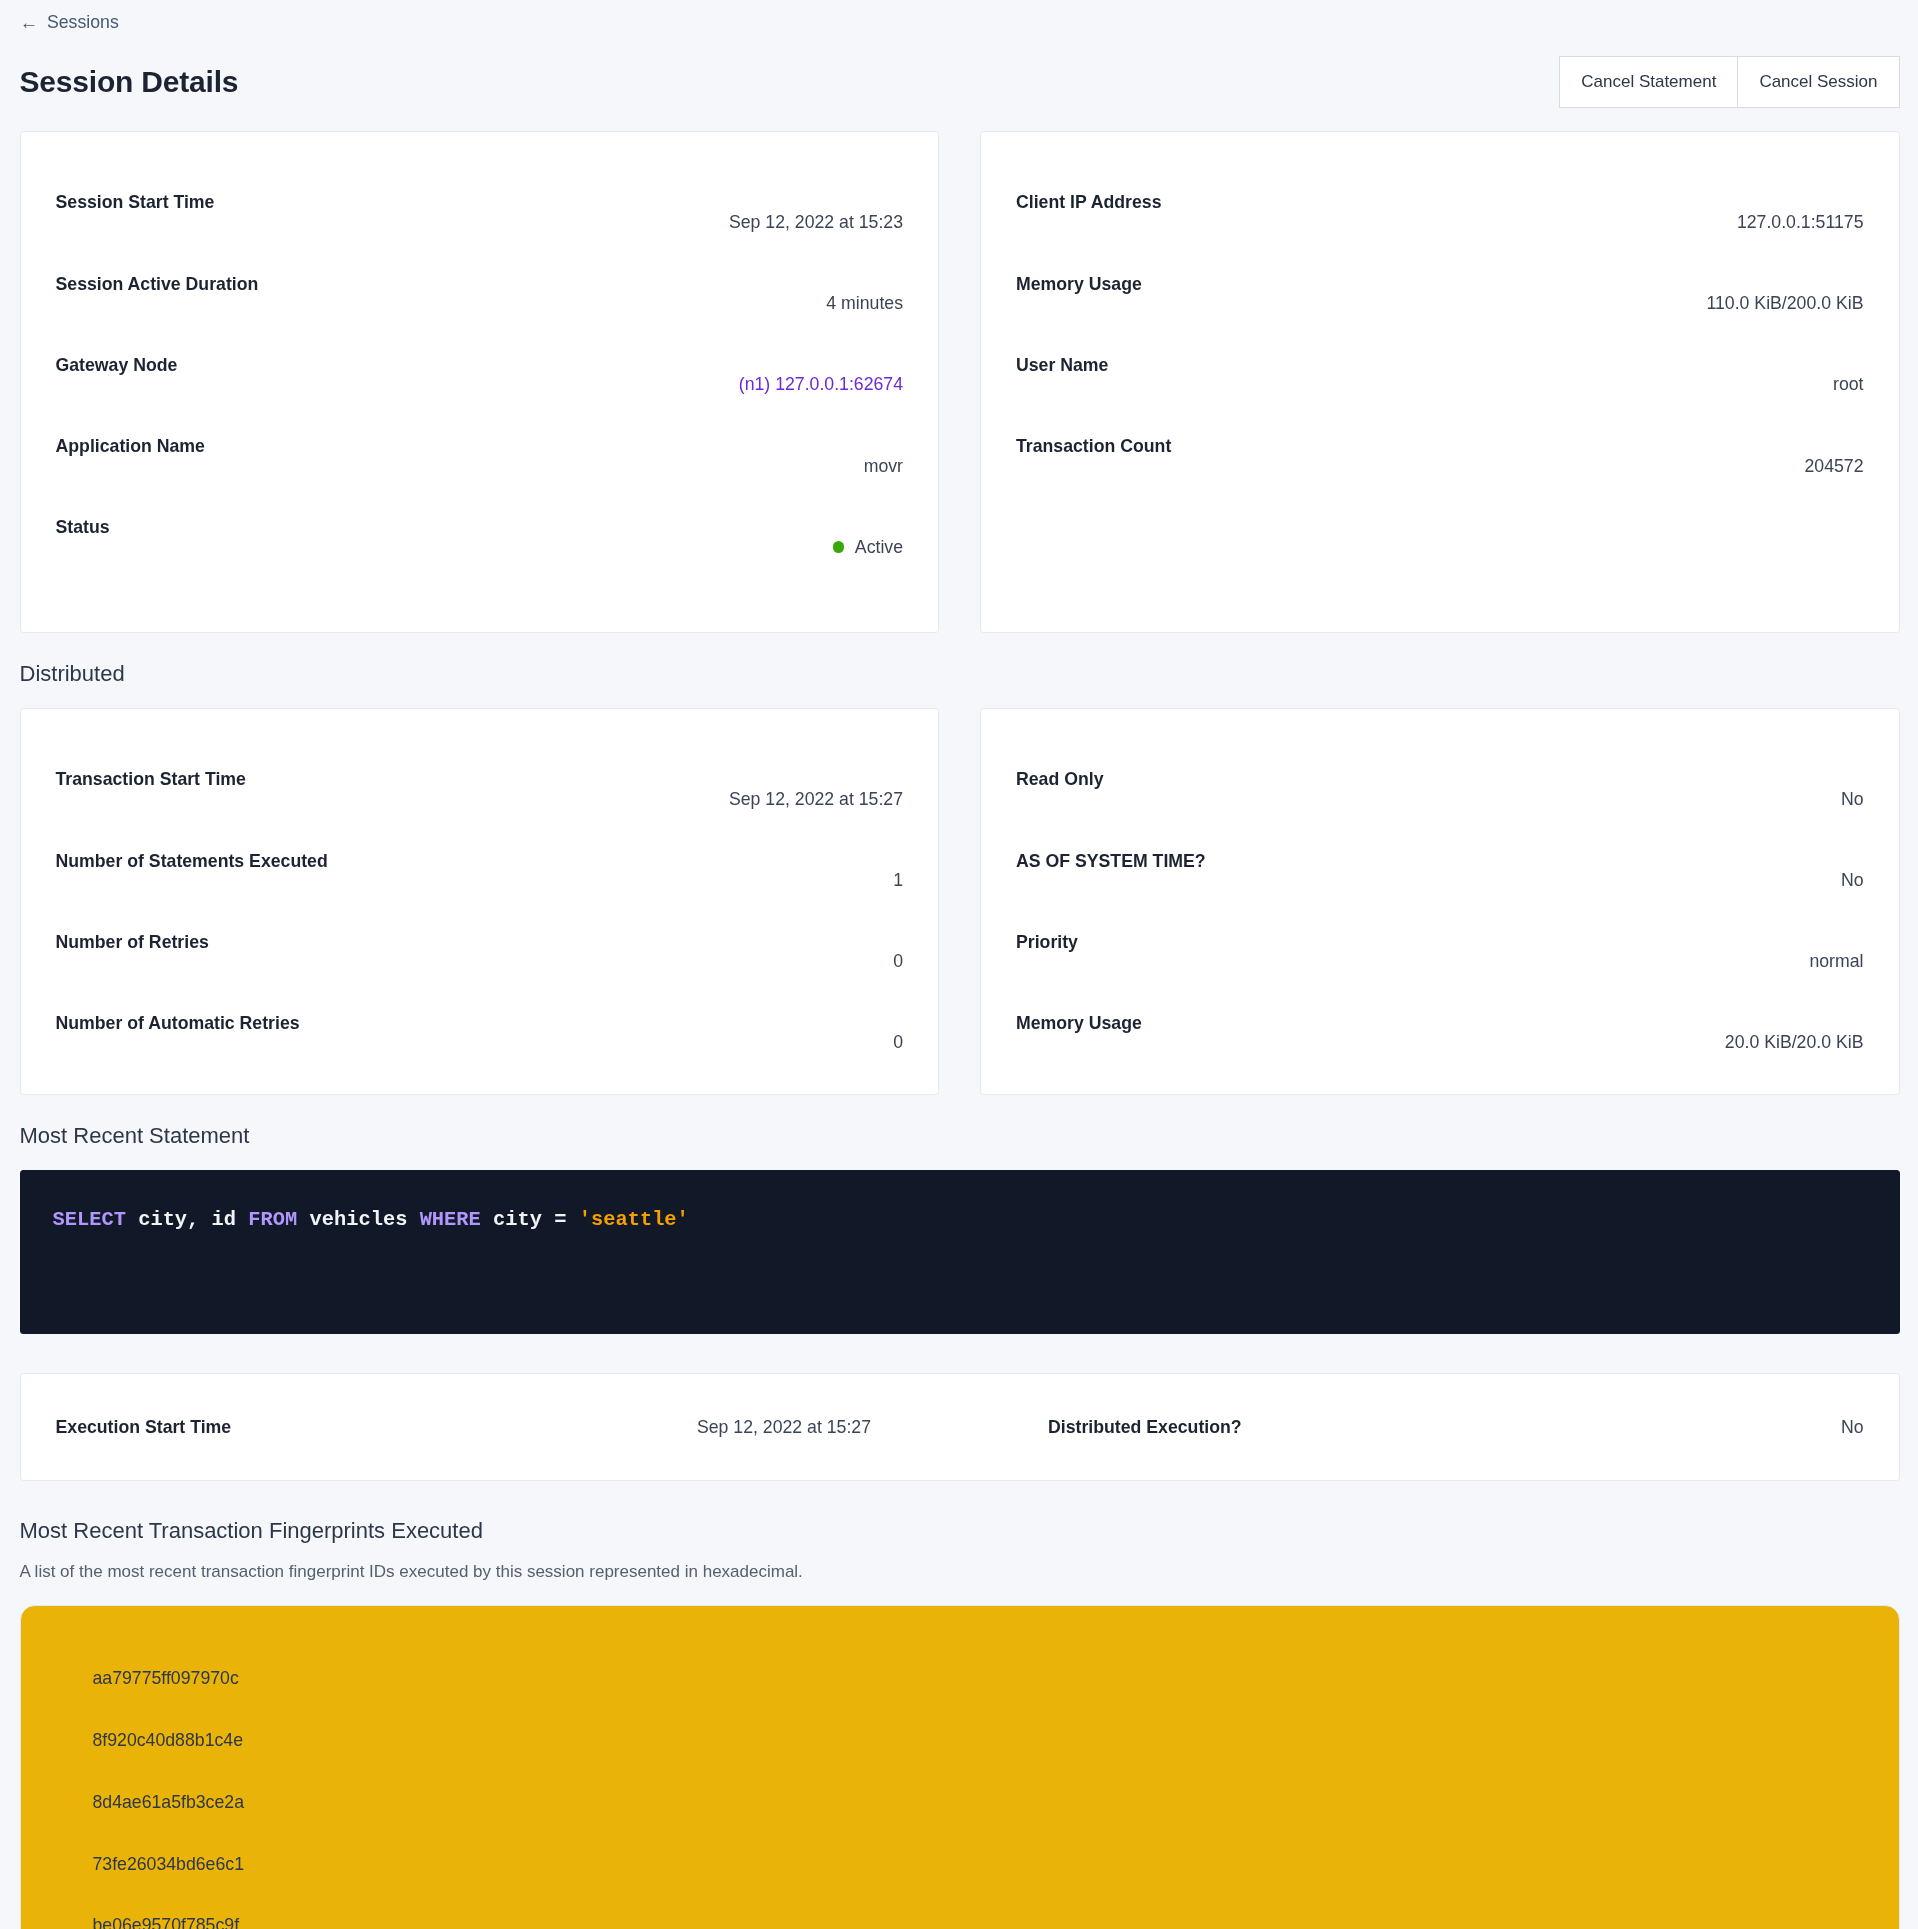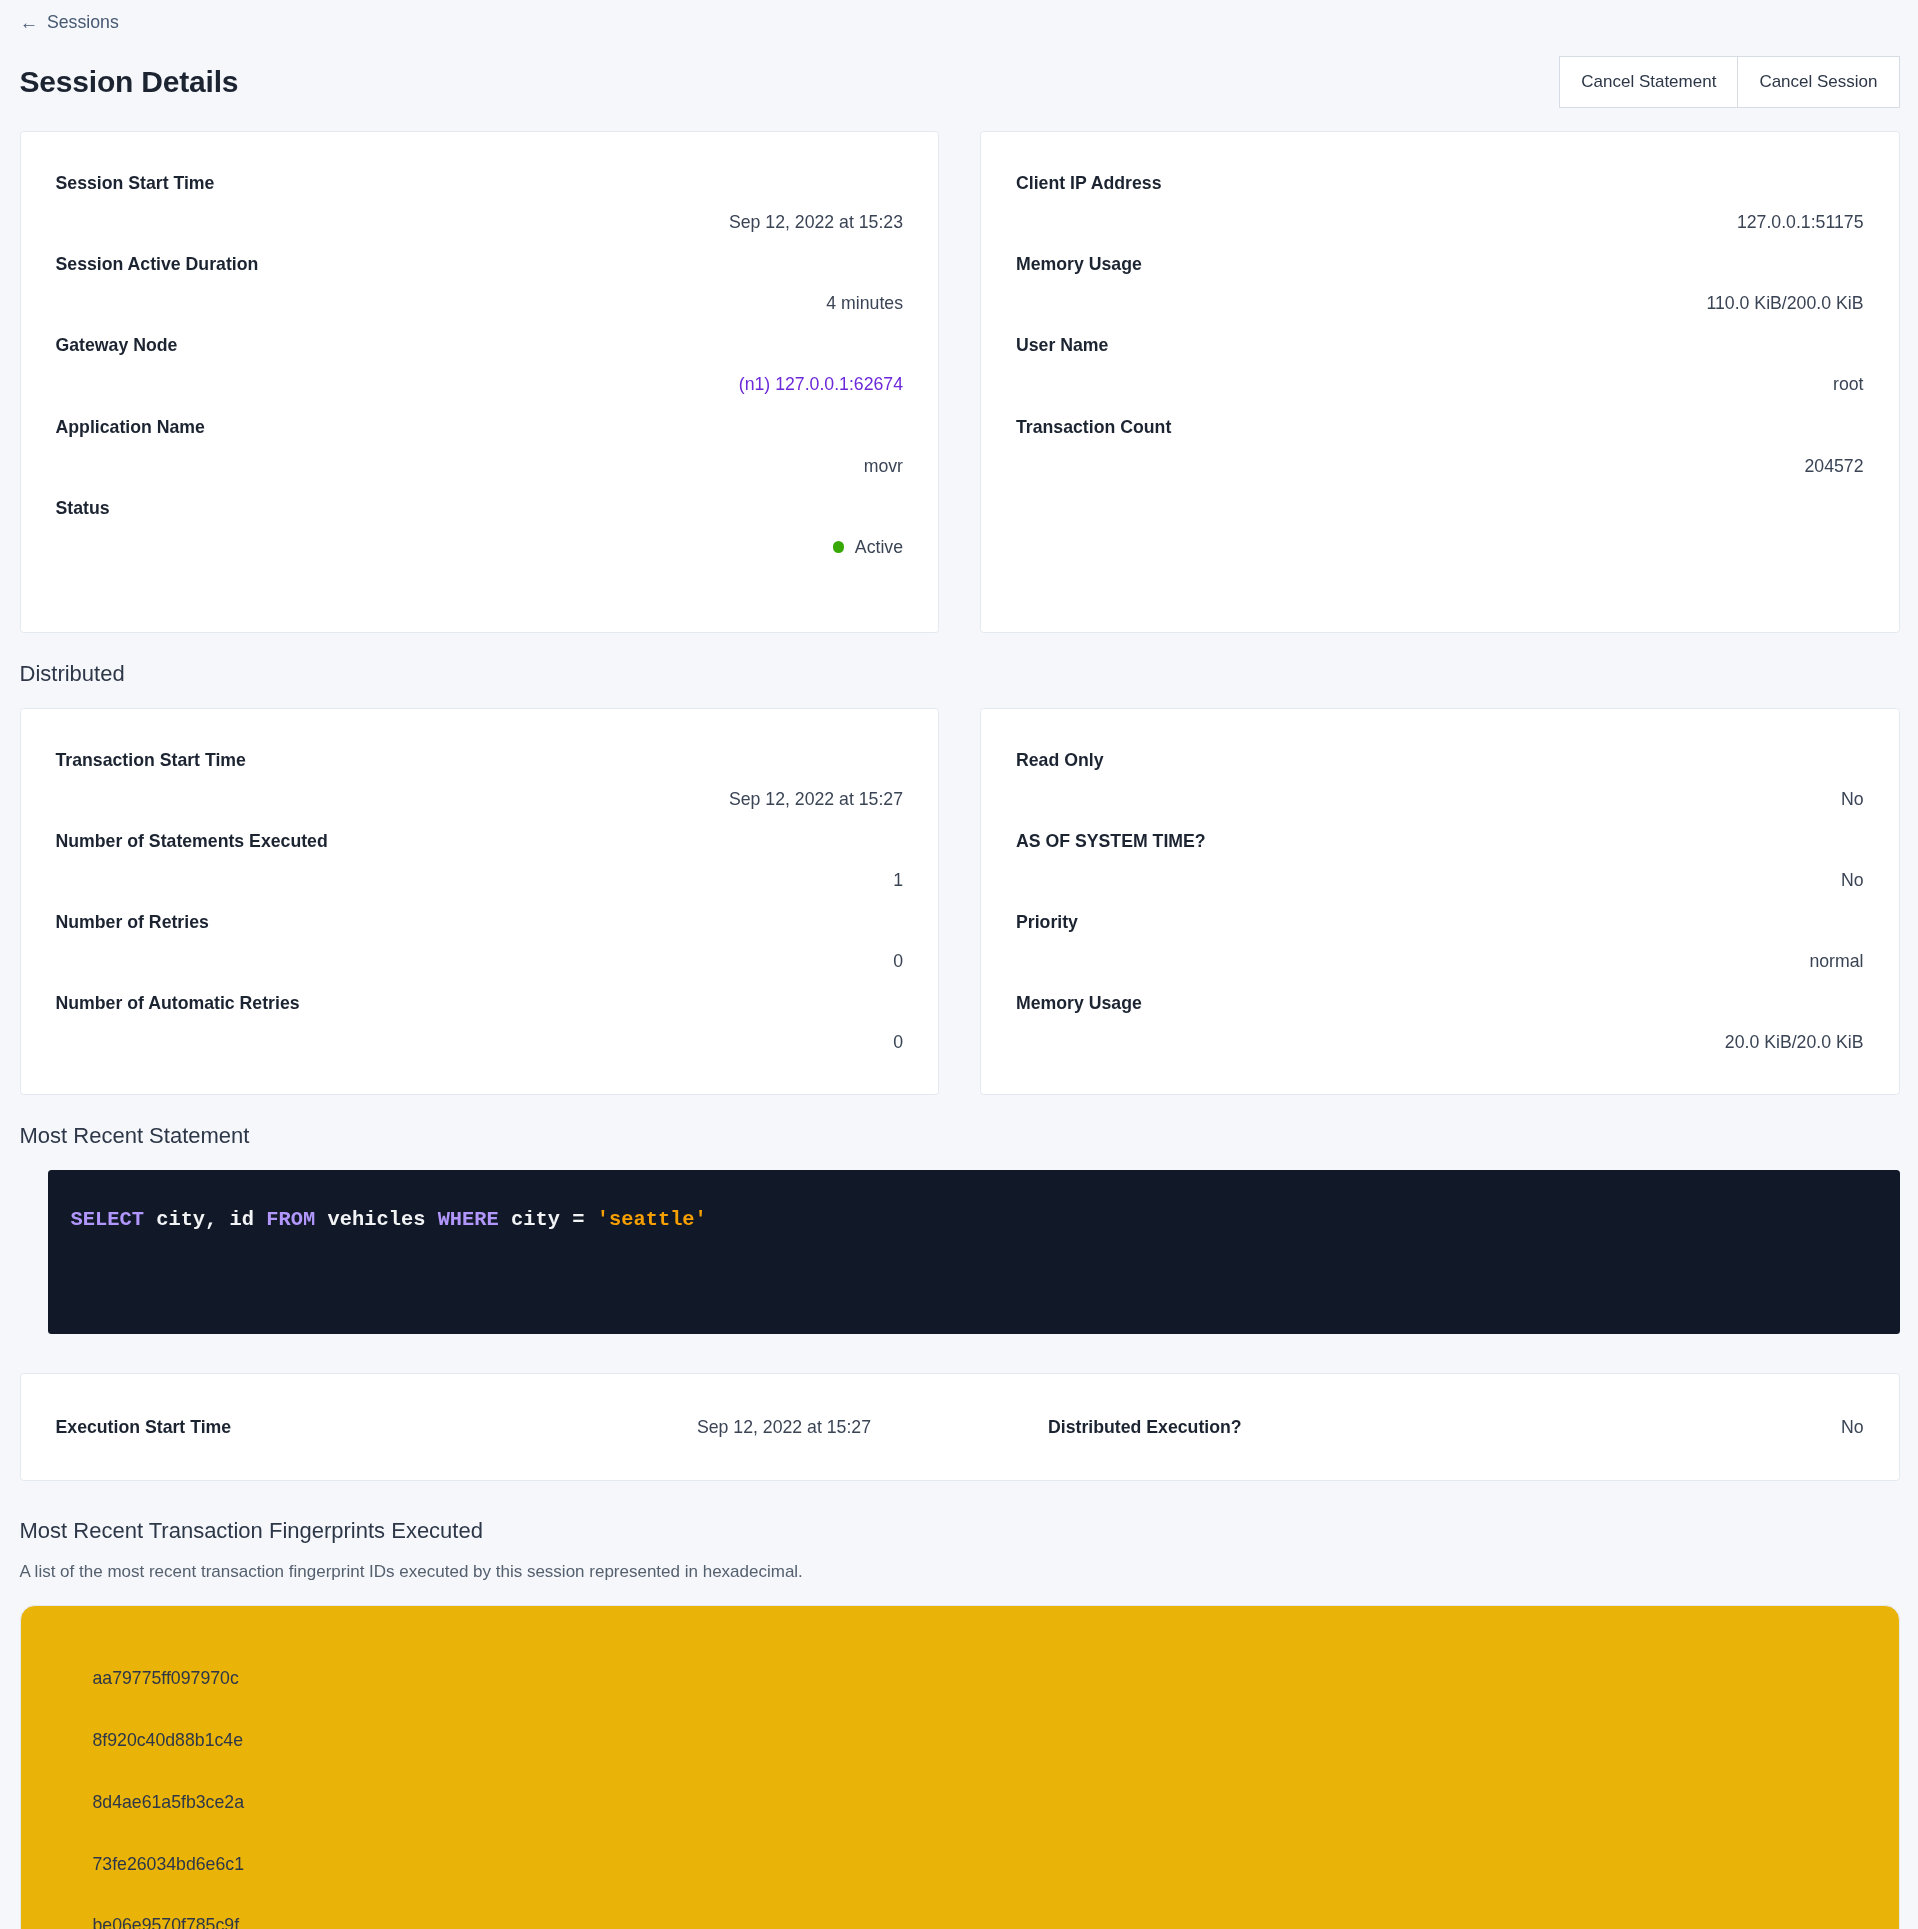--- a/index.html
+++ b/index.html
@@ -65,21 +65,21 @@
     background: #ffffff;
     border: 0.9px solid #e4e8ef;
     border-radius: 3.5px;
     flex: 1;
     padding: 30px 35px;
   }
   .card.tall { padding-bottom: 64px; }
   .kv {
     display: flex;
     justify-content: space-between;
-    align-items: flex-start;
+    align-items: center;
     padding: 10.6px 0;
     font-size: 17.7px;
   }
   .kv .k {
     font-weight: bold;
     color: #1c2432;
   }
   .kv .v {
     color: #3a4455;
     font-weight: normal;
@@ -102,28 +102,27 @@
     display: inline-block;
   }
   .section-title {
     font-size: 22px;
     color: #2d3748;
     margin: 28px 0 21px 0;
   }
   .sql-box {
     background: #111827;
     border-radius: 3.5px;
-    padding: 35px 23px;
+    padding: 35px 33px;
     min-height: 164px;
     font-family: "Liberation Mono", monospace;
     font-size: 20.4px;
     line-height: 1.5;
     color: #e5e7eb;
     font-weight: bold;
-    margin-left: 28px;
   }
   .kw { color: #b197fc; }
   .id { color: #f1f3f5; }
   .str { color: #f59f00; }
   .exec-card {
     background: #ffffff;
     border: 0.9px solid #e4e8ef;
     border-radius: 3.5px;
     margin-top: 39px;
     padding: 26.6px 35px;

